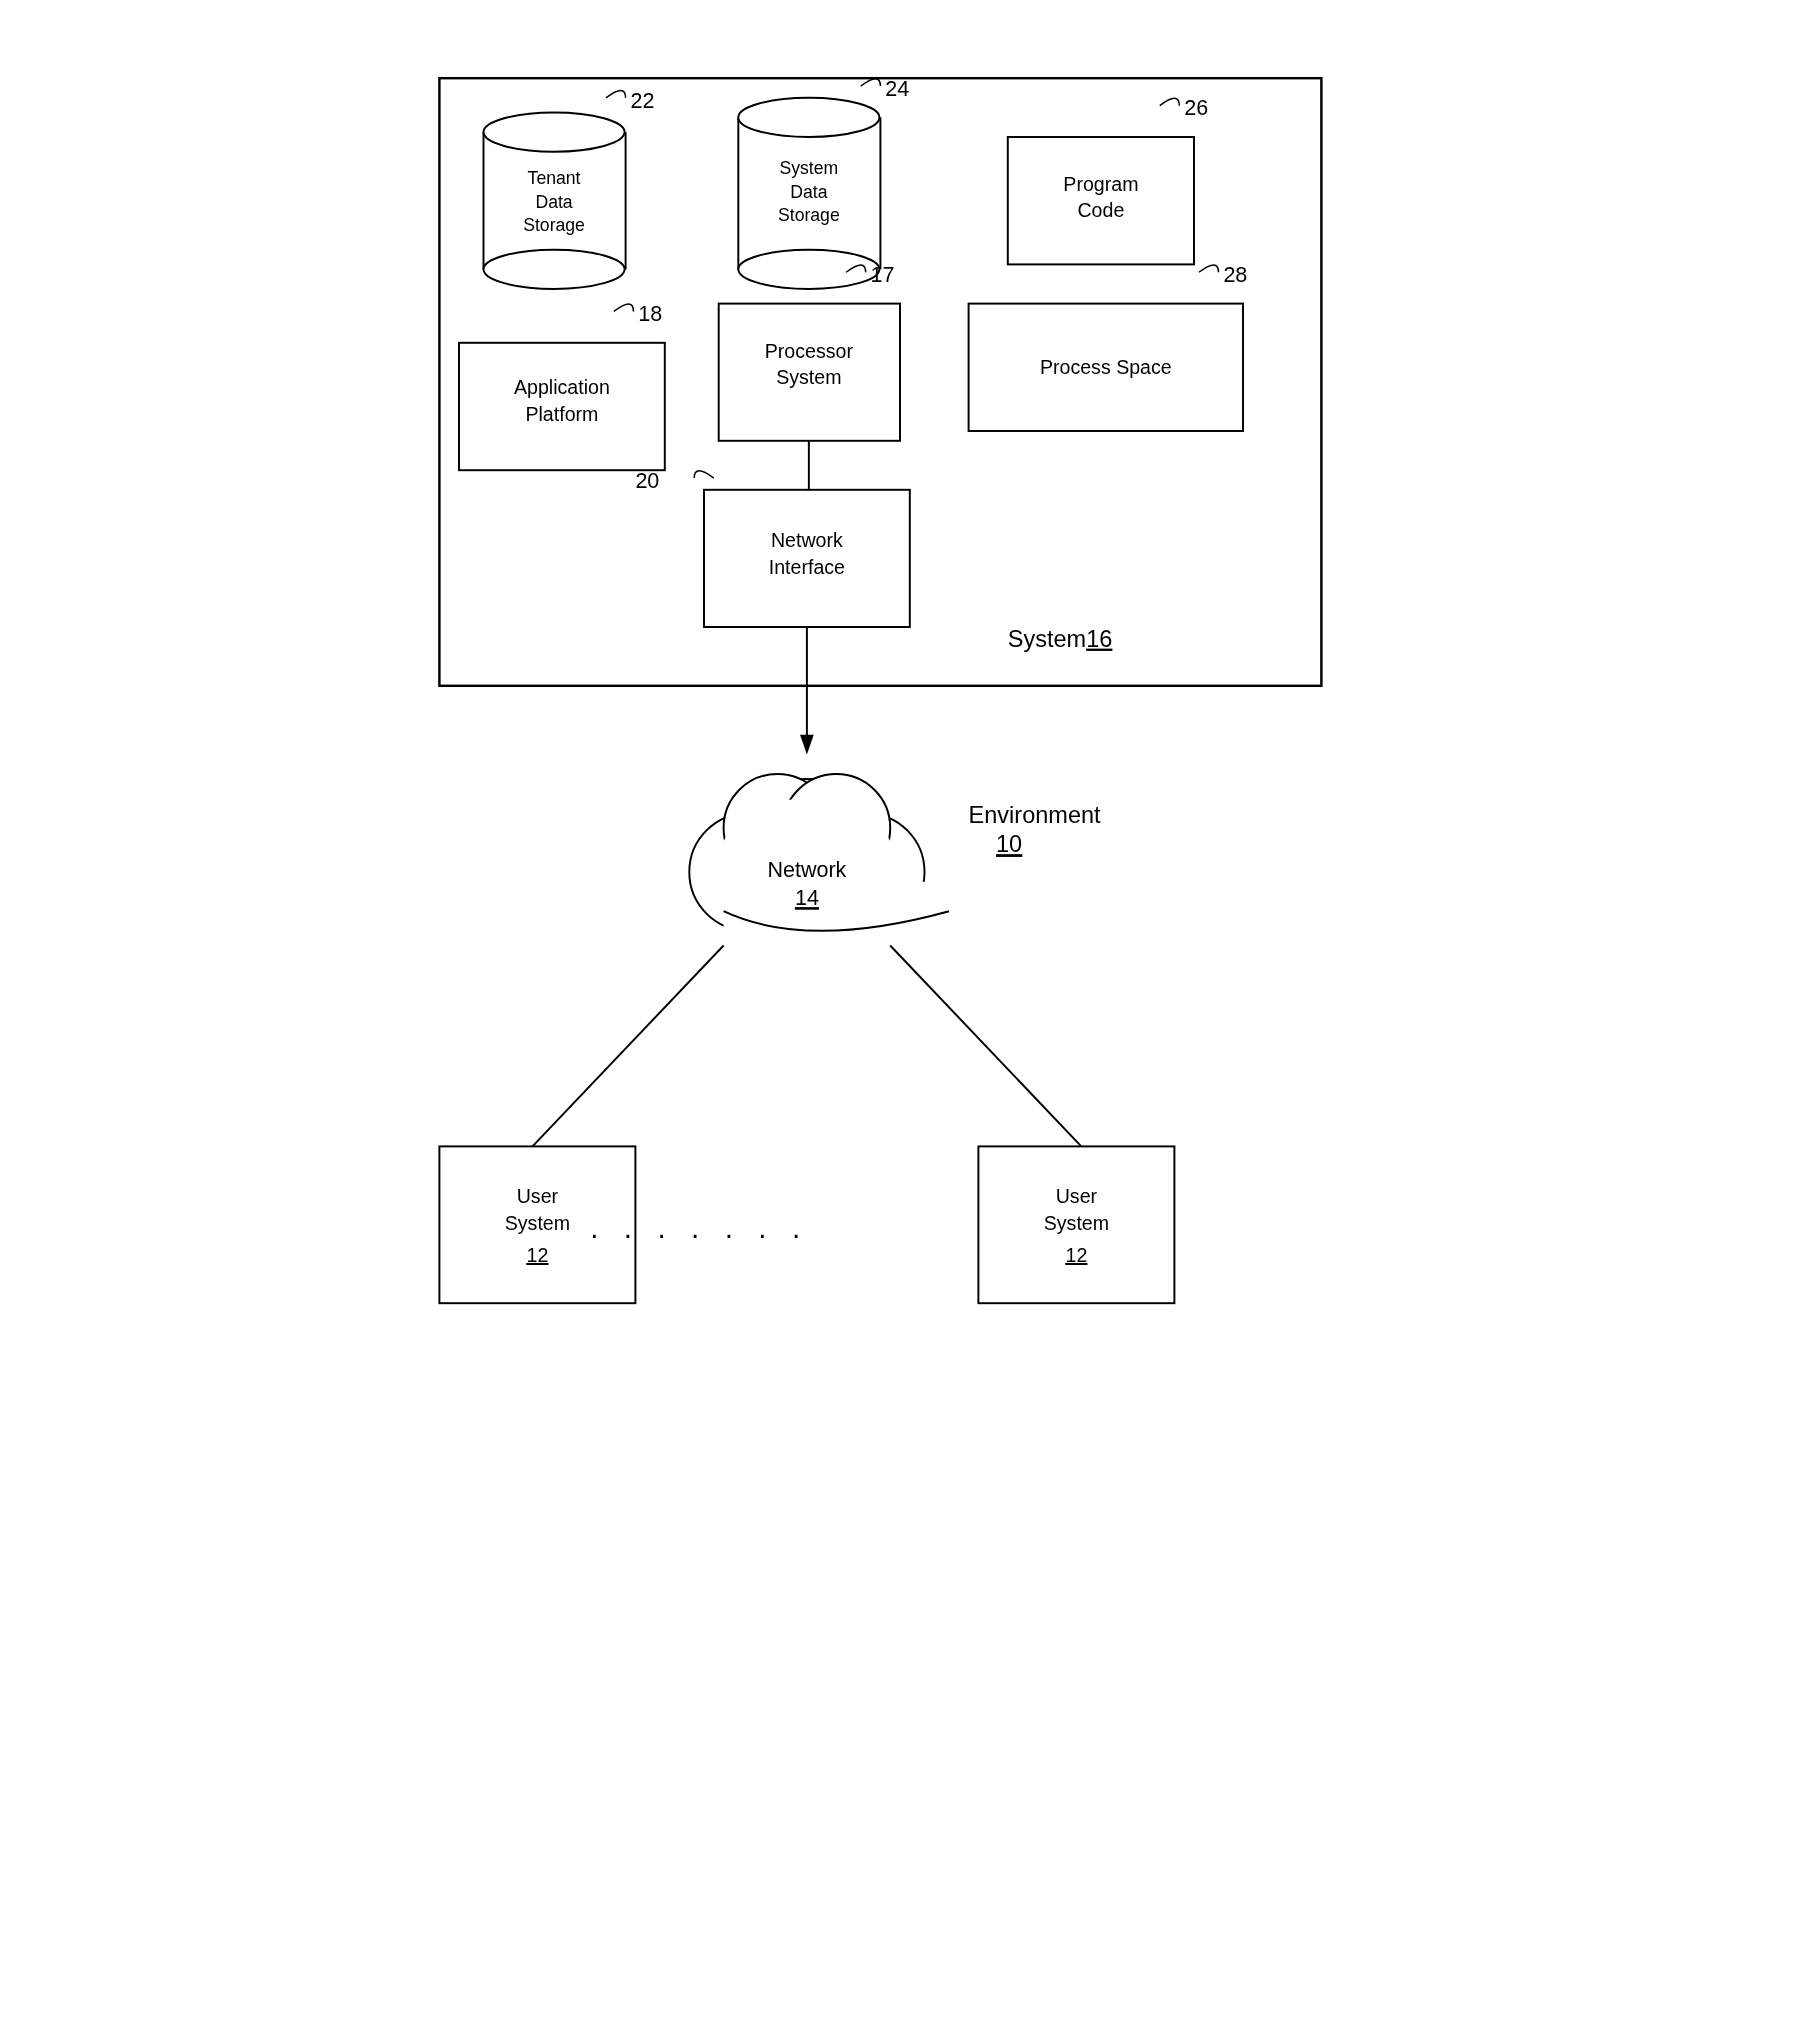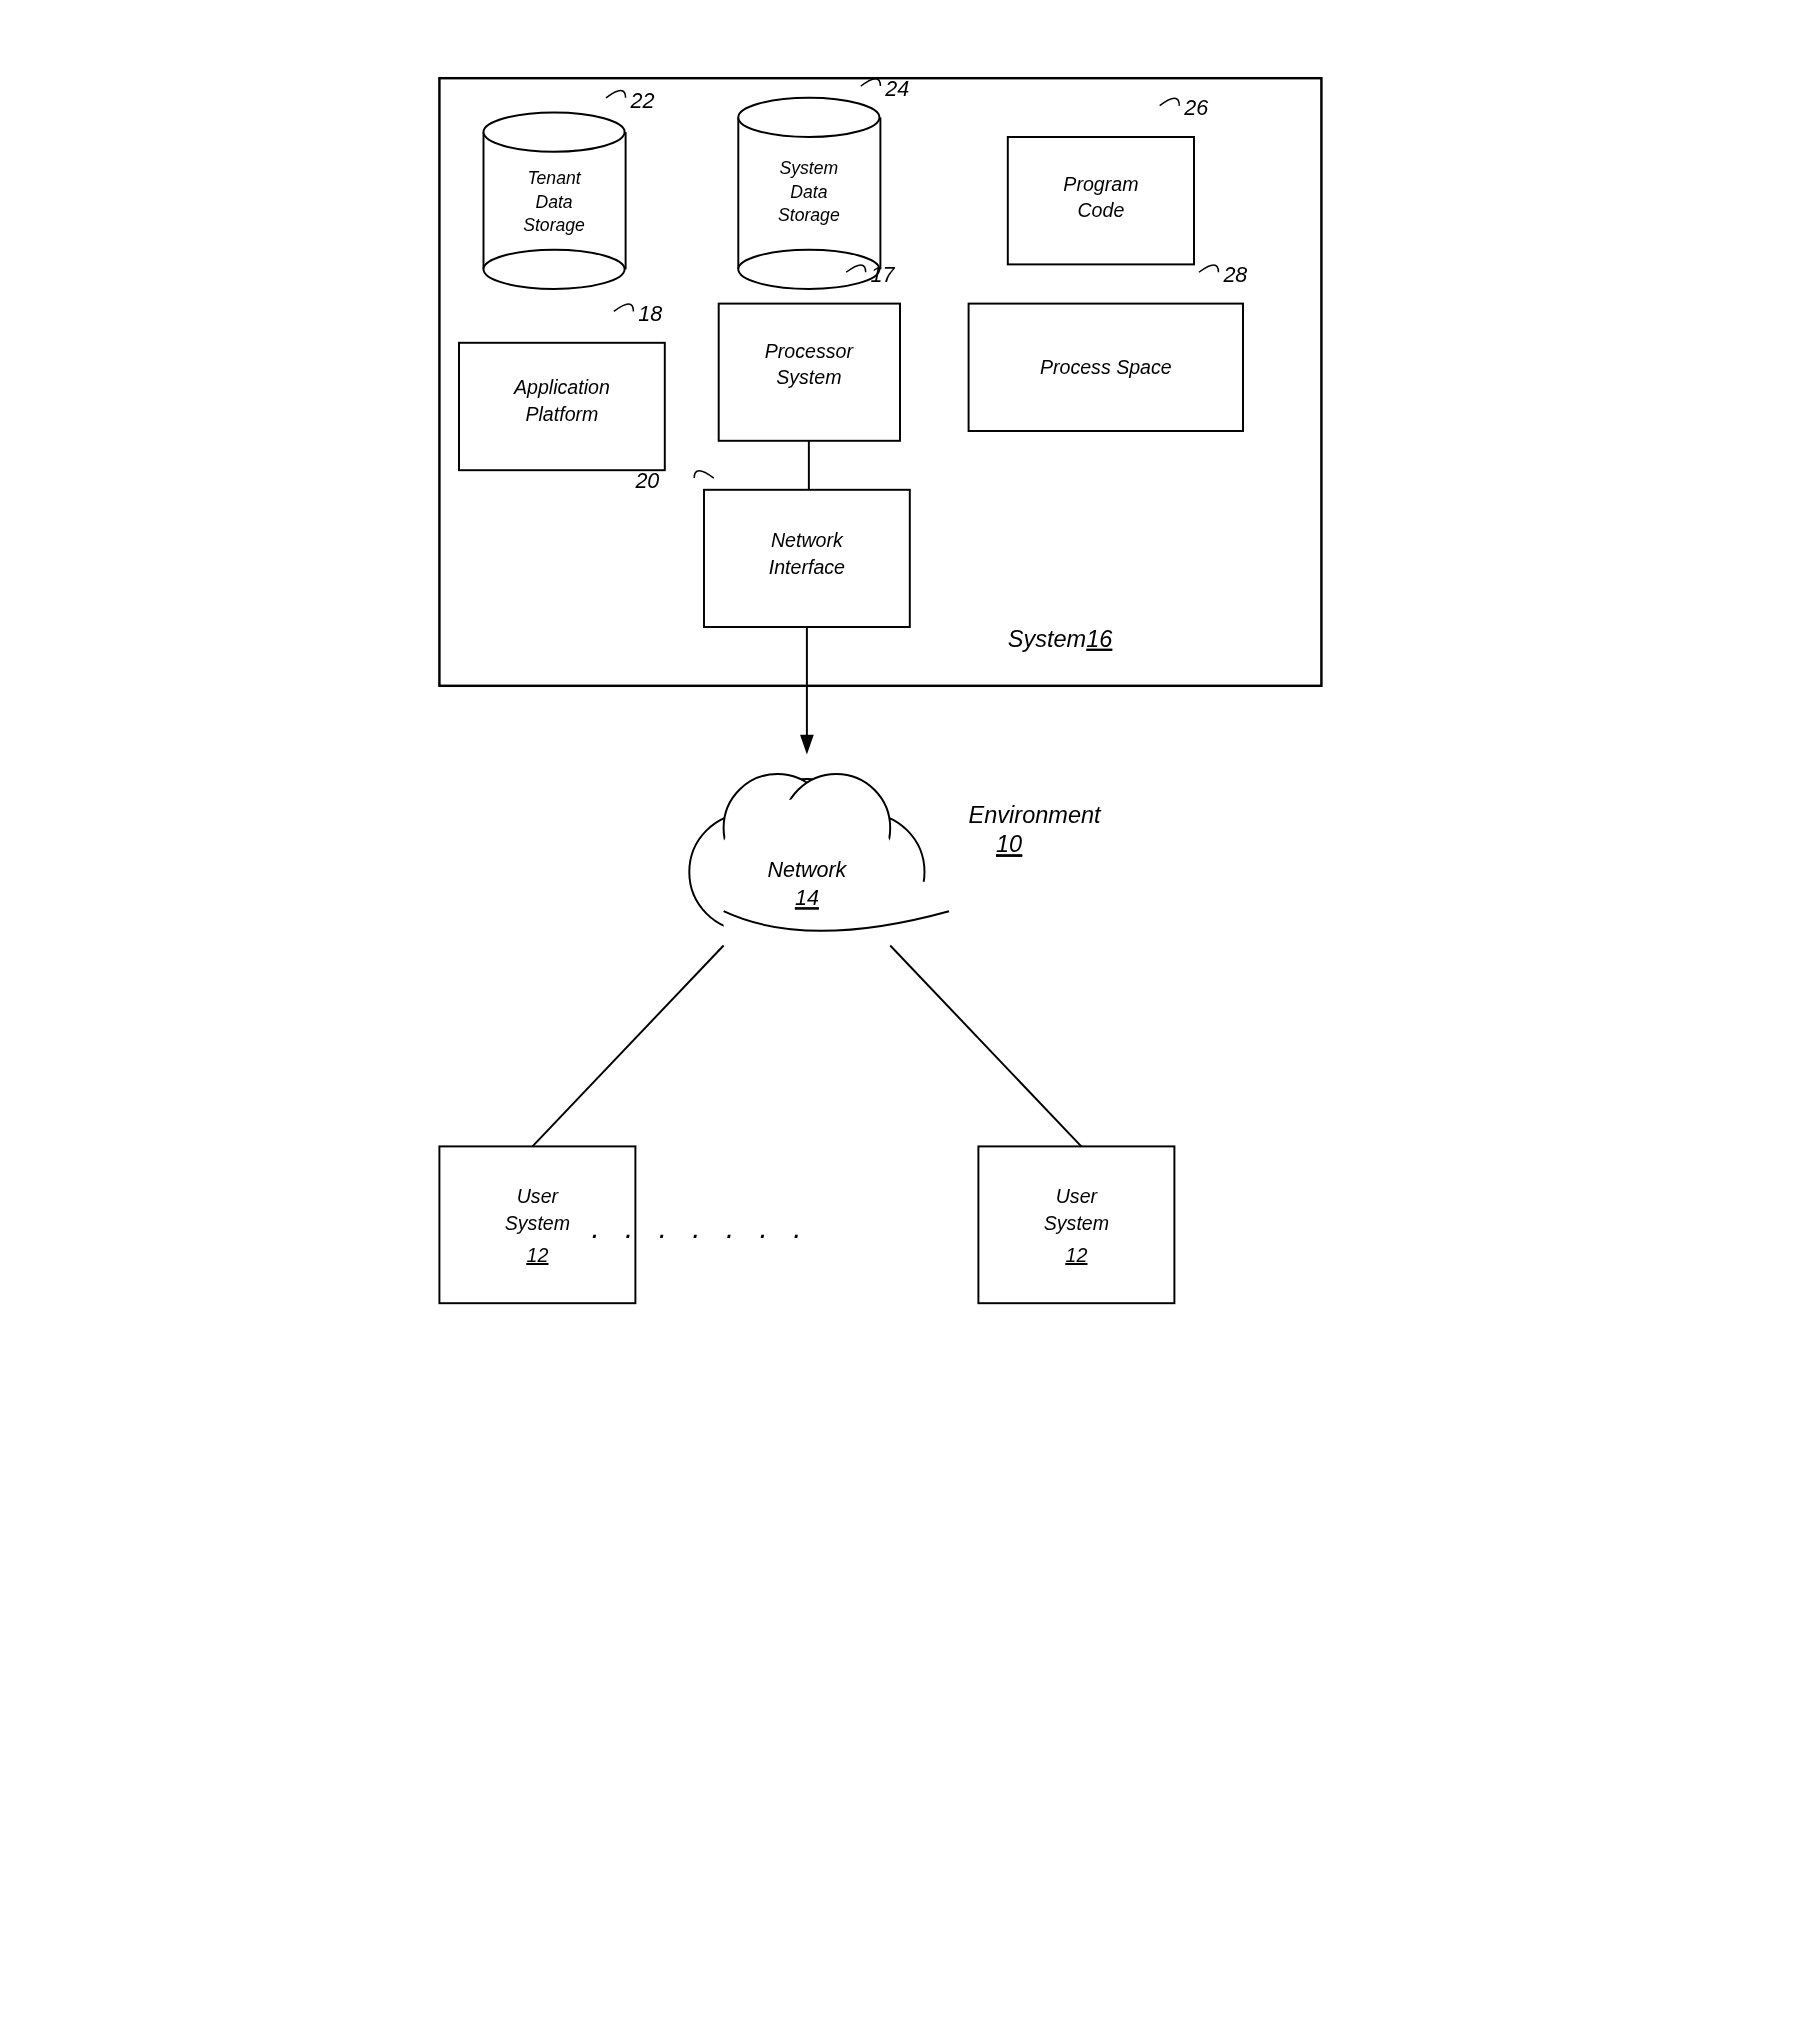--- a/index.html
+++ b/index.html
@@ -12,21 +12,20 @@
       align-items: center;
       justify-content: center;
     }
     .diagram-container {
       width: 1078px;
       height: 1960px;
       position: relative;
       display: flex;
       flex-direction: column;
       align-items: center;
-      font-style: italic;
     }
   </style>
 </head>
 <body>
 
 <div class="diagram-container">
 
   <svg width="1078" height="1960" style="position:absolute;top:0;left:0;" viewBox="0 0 1100 2000">
 
     <rect x="80" y="40" width="900" height="620" fill="white" stroke="black" stroke-width="2.5"></rect>

